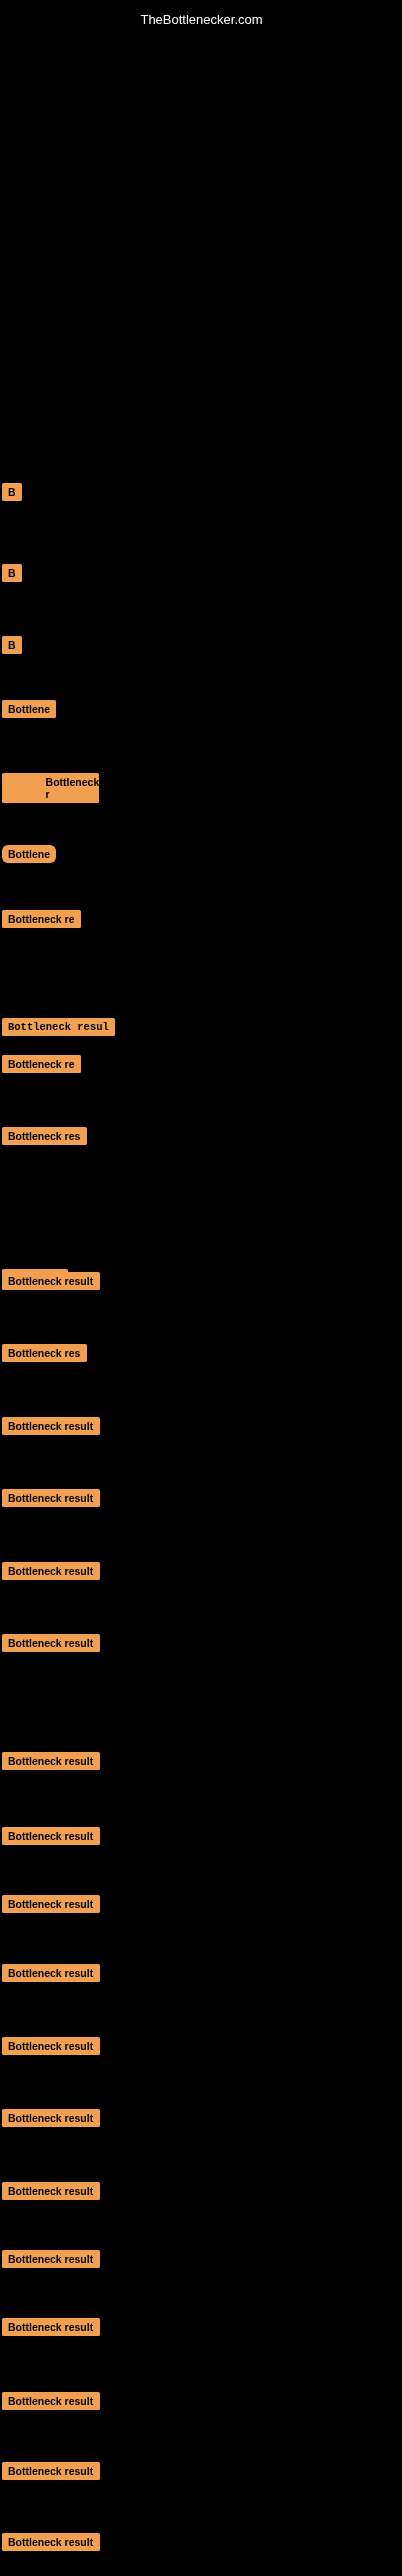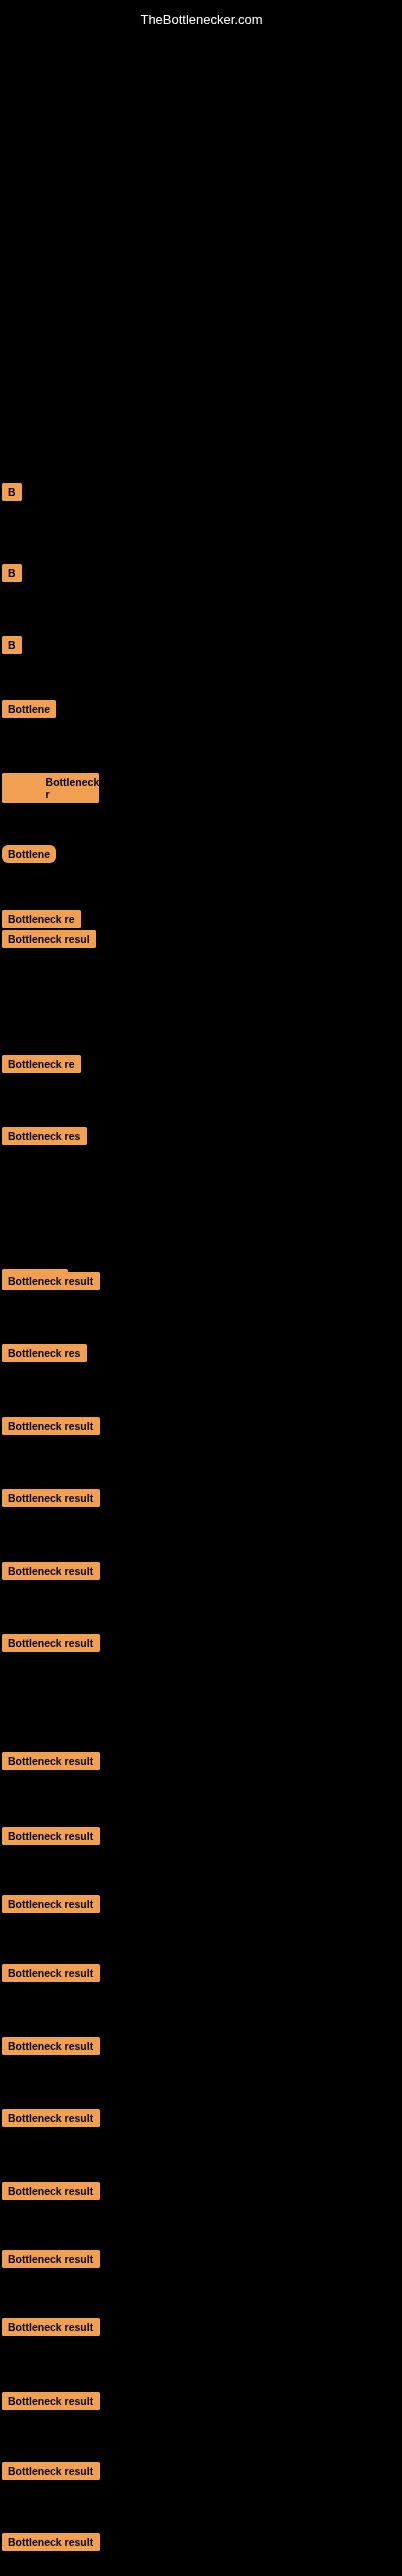--- a/index.html
+++ b/index.html
@@ -45,21 +45,21 @@
 <div class="site-title">TheBottlenecker.com</div>
 
 <div id="labels-container">
     <div class="bottleneck-label" style="top: 483px; max-width: 36px;">B</div>
     <div class="bottleneck-label" style="top: 564px; max-width: 36px;">B</div>
     <div class="bottleneck-label" style="top: 636px; max-width: 36px;">B</div>
     <div class="bottleneck-label" style="top: 700px; max-width: 68px;">Bottlene</div>
     <div class="bottleneck-label" style="top: 773px; max-width: 97px; padding-left: 44px;">Bottleneck r</div>
     <div class="bottleneck-label" style="top: 845px; max-width: 76px; border-radius: 6px;">Bottlene</div>
     <div class="bottleneck-label" style="top: 910px; max-width: 105px;">Bottleneck re</div>
-    <div class="bottleneck-label" style="top: 930px; max-width: 125px;">Bottleneck resul</div>
+    <div class="bottleneck-label" style="top: 1018px; max-width: 125px; font-family: Liberation Mono, monospace;">Bottleneck resul</div>
     <div class="bottleneck-label" style="top: 1055px; max-width: 109px;">Bottleneck re</div>
     <div class="bottleneck-label" style="top: 1127px; max-width: 113px;">Bottleneck res</div>
     <div class="bottleneck-label" style="top: 1269px; max-width: 89px; font-style: italic;">Bottleneck</div>
     <div class="bottleneck-label" style="top: 1272px; max-width: 129px;">Bottleneck result</div>
     <div class="bottleneck-label" style="top: 1344px; max-width: 113px;">Bottleneck res</div>
     <div class="bottleneck-label" style="top: 1417px; max-width: 129px;">Bottleneck result</div>
     <div class="bottleneck-label" style="top: 1489px; max-width: 129px;">Bottleneck result</div>
     <div class="bottleneck-label" style="top: 1562px; max-width: 129px;">Bottleneck result</div>
     <div class="bottleneck-label" style="top: 1634px; max-width: 129px;">Bottleneck result</div>
     <div class="bottleneck-label" style="top: 1752px; max-width: 129px;">Bottleneck result</div>

